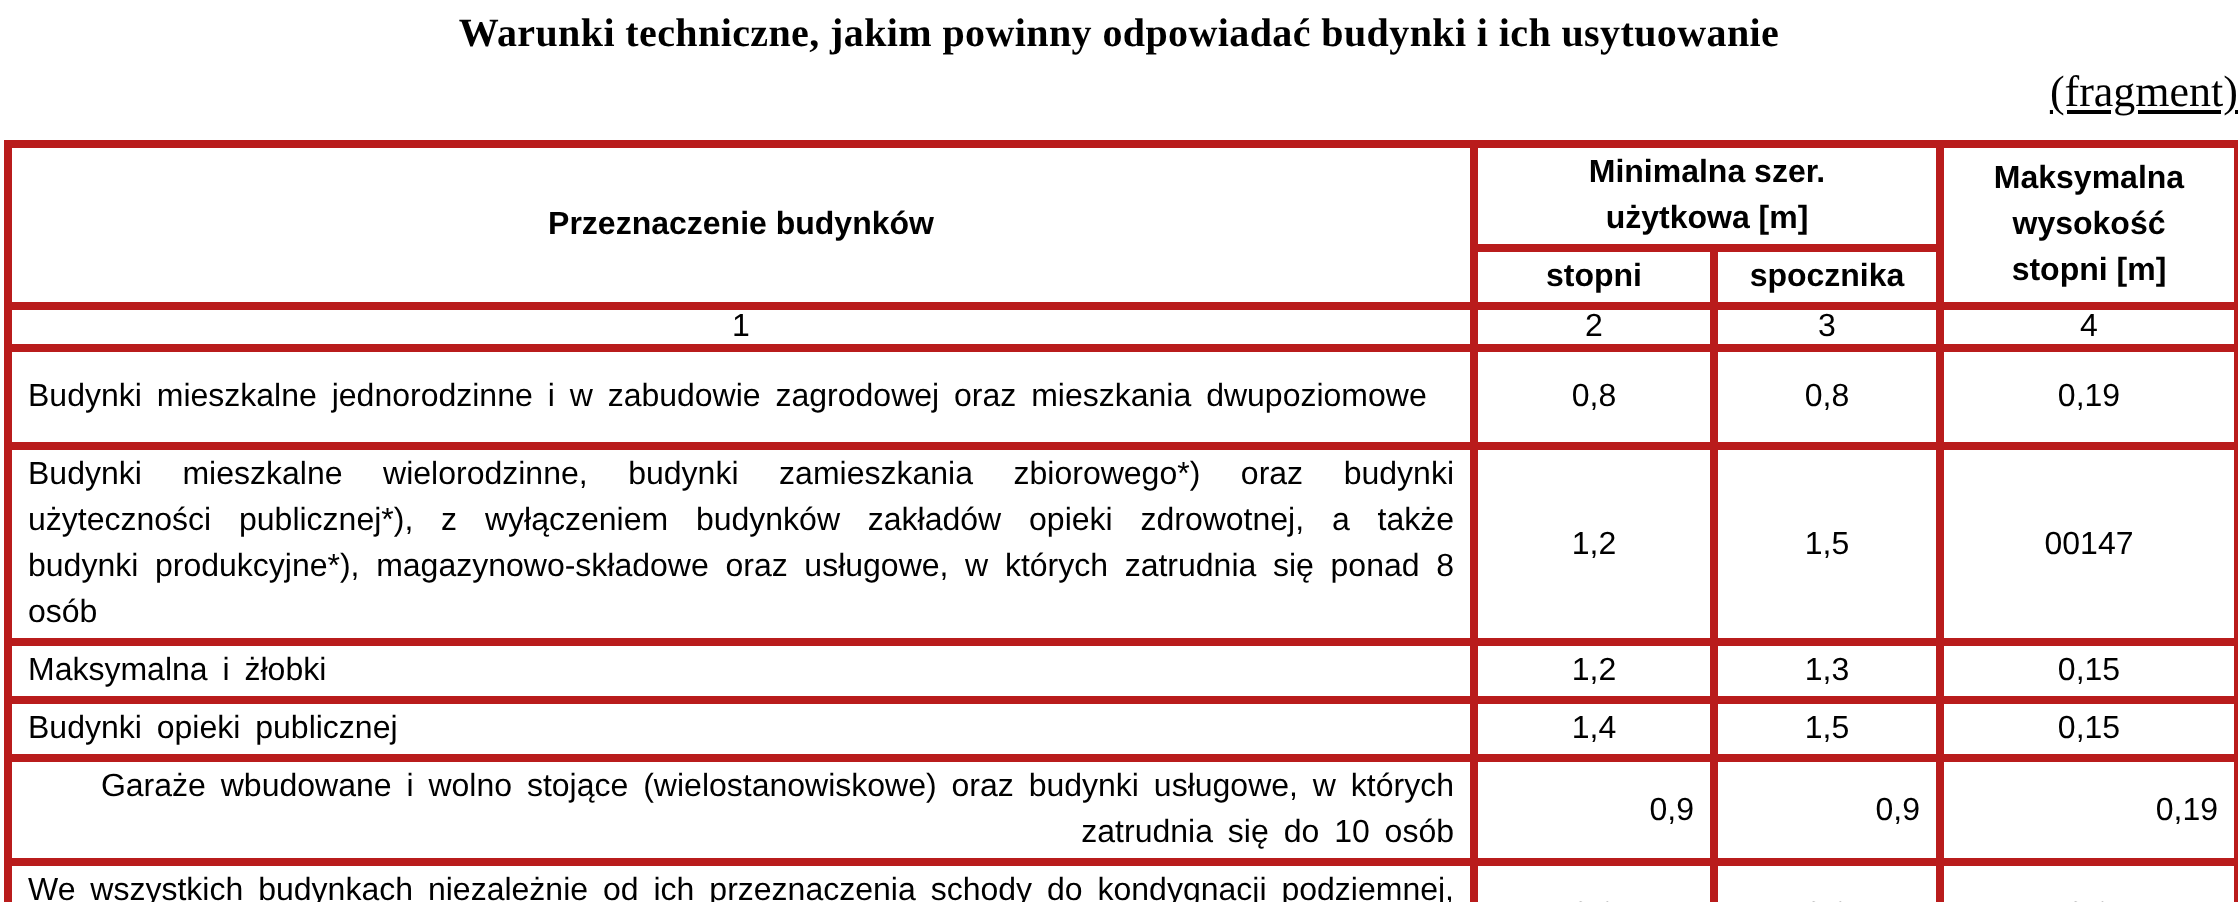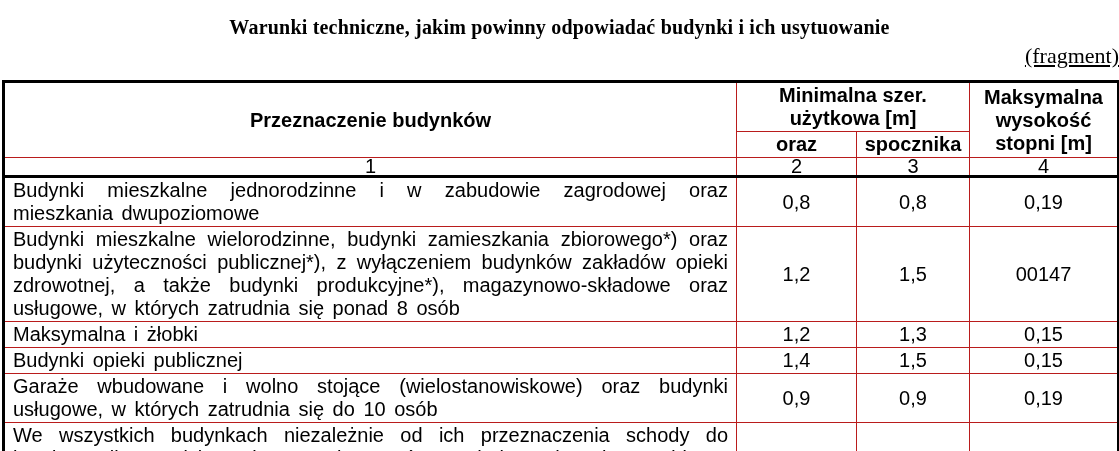--- a/index.html
+++ b/index.html
@@ -9,40 +9,40 @@
     background: #ffffff;
     color: #000000;
     overflow: hidden;
     font-family: "Liberation Sans", sans-serif;
   }
   .doc-title {
     font-family: "Liberation Serif", serif;
     font-weight: bold;
     font-size: 20px;
     text-align: center;
-    padding-top: 16px;
+    padding-top: 6px;
     letter-spacing: 0.2px;
   }
   .doc-subtitle {
     font-family: "Liberation Serif", serif;
     font-size: 22px;
     text-align: right;
     margin-top: 4px;
     text-decoration: underline;
   }
   table.reg-table {
     border-collapse: collapse;
     table-layout: fixed;
     width: 1115px;
     margin: 11px 2px 0 2px;
     border: 3px solid #000;
   }
   .reg-table th, .reg-table td {
-    border: 1px solid #b91c1c;
-    font-size: 20px;
+    border: 4px solid #b91c1c;
+    font-size: 16px;
     line-height: 23px;
     padding: 1px 8px;
     vertical-align: middle;
     overflow: hidden;
   }
   .reg-table th { font-weight: bold; text-align: center; padding: 1px 4px; }
   tr.h-group th.group-cell { border-bottom-width: 1px; height: 44px; }
   tr.h-group th { height: 44px; }
   tr.h-sub th { border-bottom-width: 1px; height: 23px; }
   tr.h-num td {
@@ -58,21 +58,21 @@
   }
   td.num {
     text-align: center;
   }
   .wrap-narrow { display: inline-block; max-width: 175px; }
   .wrap-max { display: inline-block; max-width: 120px; text-align: center; }
   tr.r1 td { height: 49px; }
   tr.r2 td { height: 90px; }
   tr.r3 td { height: 17px; }
   tr.r4 td { height: 17px; }
-  tr.r5 td { height: 46px; }
+  tr.r5 td { height: 46px; text-align: right; }
   tr.r6 td { height: 46px; }
 </style>
 </head>
 <body>
 
 <div class="doc-title">Warunki techniczne, jakim powinny odpowiadać budynki i ich usytuowanie</div>
 <div class="doc-subtitle">(fragment)</div>
 
 <table class="reg-table">
   <colgroup>
@@ -81,21 +81,21 @@
     <col style="width:113px">
     <col style="width:149px">
   </colgroup>
   <thead>
     <tr class="h-group">
       <th rowspan="2">Przeznaczenie budynków</th>
       <th colspan="2" class="group-cell"><span class="wrap-narrow">Minimalna szer. użytkowa [m]</span></th>
       <th rowspan="2"><span class="wrap-max">Maksymalna wysokość stopni [m]</span></th>
     </tr>
     <tr class="h-sub">
-      <th>oraz</th>
+      <th>stopni</th>
       <th>spocznika</th>
     </tr>
     <tr class="h-num">
       <td>1</td>
       <td>2</td>
       <td>3</td>
       <td>4</td>
     </tr>
   </thead>
   <tbody>

